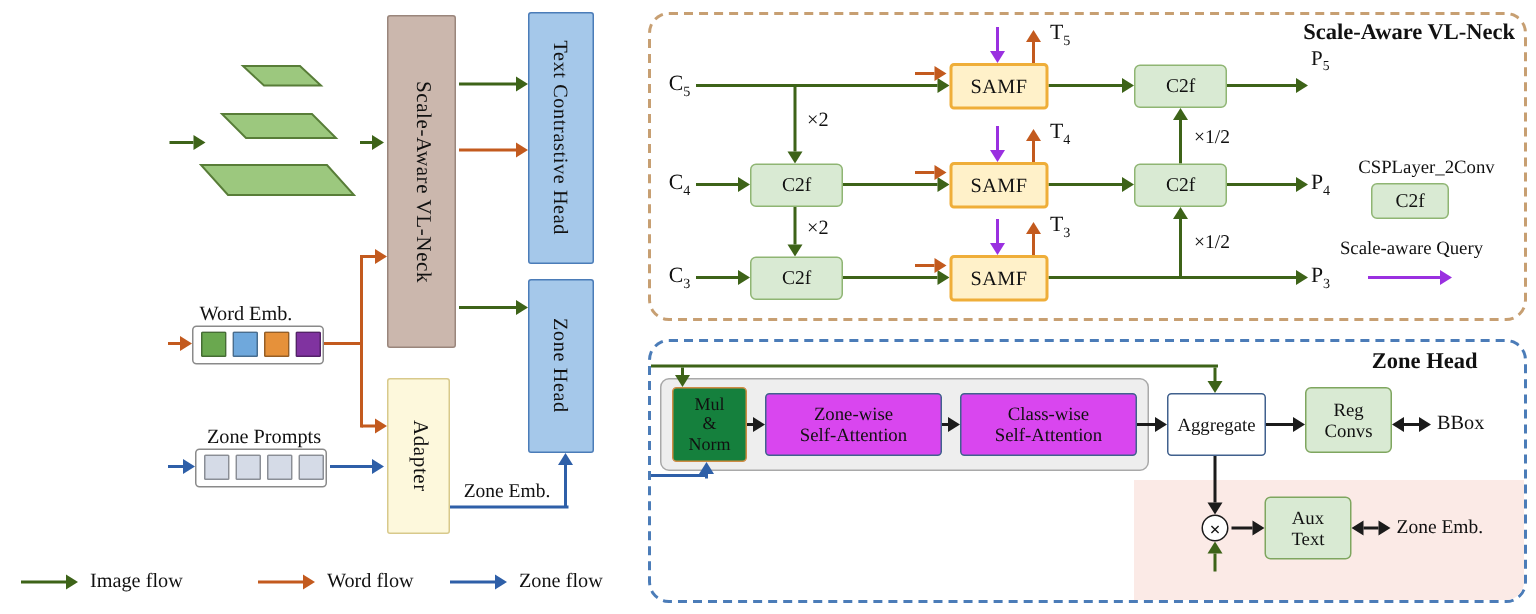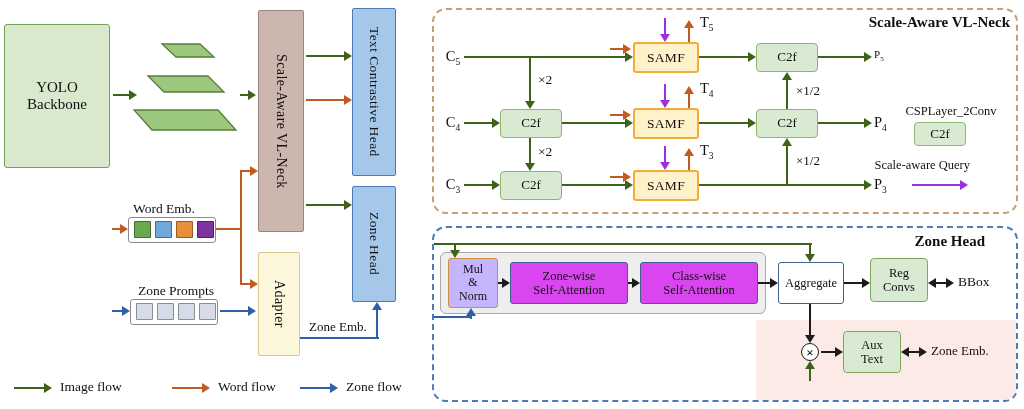--- a/index.html
+++ b/index.html
@@ -31,43 +31,39 @@
   .cp { color:#9a30e0; } .ck { color:#1b1b1b; }
 
   .yolo { background:#d8e9cd; border:1.5px solid #74a352; border-radius:3px; }
   .clip { background:#f8c897; border:1.5px solid #dd8c3e; border-radius:3px; }
   .neckbox { background:#cbb7ad; border:1.5px solid #9a867c; border-radius:2px; }
   .bluebox { background:#a5c8ea; border:1.5px solid #4b7cb8; border-radius:2px; }
   .adapterbox { background:#fdf8dc; border:1.5px solid #d8c98b; border-radius:2px; }
   .samf { background:#fff1c9; border:2px solid #efae39; border-radius:3px; letter-spacing:.3px; }
   .c2f { background:#d9ead3; border:1.5px solid #8fb573; border-radius:4px; }
   .graybox { position:absolute; background:#eee; border:1.5px solid #a9a9a9; border-radius:6px; }
-  .mulnorm { background:#c4b5fd; border:1.5px solid #cf8c45; border-radius:3px; }
+  .mulnorm { background:#15803d; border:1.5px solid #cf8c45; border-radius:3px; }
   .sabox { background:#d946ef; border:1.5px solid #41618e; border-radius:3px; }
   .aggbox { background:#fff; border:1.5px solid #41618e; border-radius:3px; }
   .greenbox { background:#d9ead3; border:1.5px solid #7fa65f; border-radius:4px; }
   .pinkzone { position:absolute; background:#fbeae6; border-radius:0 0 12px 0; }
   .panel { position:absolute; border-radius:14px; }
   .panel.neckp { border:2px dashed #c79f72; }
   .panel.zonep { border:2px dashed #4b7cb8; }
   .chipbox { position:absolute; background:#fff; border:1.3px solid #8a8a8a; border-radius:3px; }
   .chip { position:absolute; width:17px; height:17px; border:1px solid rgba(0,0,0,.35); border-radius:1px; }
   .otimes { position:absolute; width:18px; height:18px; border:1.6px solid #1b1b1b; border-radius:50%;
             background:#fff; display:flex; align-items:center; justify-content:center;
             font-size:13px; font-weight:bold; line-height:1; z-index:3; }
 </style>
 </head>
 <body>
 
 <div class="stage">
 
-  <div class="box yolo" style="left:4px;top:24px;width:106px;height:144px;font-size:15px">
-    <span class="ml">YOLO
-Backbone</span>
-  </div>
 
 
   <svg class="abs" style="left:126px;top:36px" width="116" height="100" viewBox="0 0 116 100">
     <polygon points="36,8 74,8 88,21 50,21" fill="#9cc87e" stroke="#587d38" stroke-width="1.3"></polygon>
     <polygon points="22,40 82,40 98,56 38,56" fill="#9cc87e" stroke="#587d38" stroke-width="1.3"></polygon>
     <polygon points="8,74 92,74 110,94 26,94" fill="#9cc87e" stroke="#587d38" stroke-width="1.3"></polygon>
   </svg>
 
   <div class="box neckbox" style="left:258px;top:10px;width:46px;height:222px;font-size:14px">
     <span class="vtext">Scale-Aware VL-Neck</span>
@@ -187,32 +183,32 @@
   <div class="lbl" style="left:441px;top:176px;width:24px;text-align:center;font-size:14.5px">
     <span>C</span><sub>3</sub></div>
 
   <div class="lbl" style="left:700px;top:14px;width:24px;font-size:14.5px">
     <span>T</span><sub>5</sub></div>
   <div class="lbl" style="left:700px;top:80px;width:24px;font-size:14.5px">
     <span>T</span><sub>4</sub></div>
   <div class="lbl" style="left:700px;top:142px;width:24px;font-size:14.5px">
     <span>T</span><sub>3</sub></div>
 
-  <div class="lbl" style="left:874px;top:48px;width:26px;font-size:11px">
+  <div class="lbl" style="left:874px;top:32px;width:26px;font-size:14px">
     <span>P</span><sub>5</sub></div>
   <div class="lbl" style="left:874px;top:114px;width:26px;font-size:14.5px">
     <span>P</span><sub>4</sub></div>
   <div class="lbl" style="left:874px;top:176px;width:26px;font-size:14.5px">
     <span>P</span><sub>3</sub></div>
 
   <div class="lbl" style="left:886px;top:104px;width:130px;text-align:center;font-size:12.5px">CSPLayer_2Conv</div>
   <div class="box c2f" style="left:914px;top:122px;width:52px;height:24px;font-size:13px">
     <span>C2f</span>
     </div>
-  <div class="lbl" style="left:840px;top:158px;width:130px;text-align:right;font-size:12.5px">Scale-aware Query</div>
+  <div class="lbl" style="left:876px;top:158px;width:130px;text-align:center;font-size:12.5px">Scale-aware Query</div>
   <div class="ar h cp" style="left:912px;top:184px;width:48px"></div>
 
   <div class="panel zonep" style="left:432px;top:226px;width:586px;height:176px"></div>
   <div class="pinkzone" style="left:756px;top:320px;width:260px;height:80px"></div>
   <div class="lbl title" style="left:850px;top:233px;width:135px;text-align:right">Zone Head</div>
 
   <div class="graybox" style="left:440px;top:252px;width:326px;height:62px"></div>
 
   <div class="ln cg" style="left:434px;top:243px;width:378px;height:2.4px"></div>
   <div class="ar v down cg" style="left:454px;top:245px;height:5px"></div>

